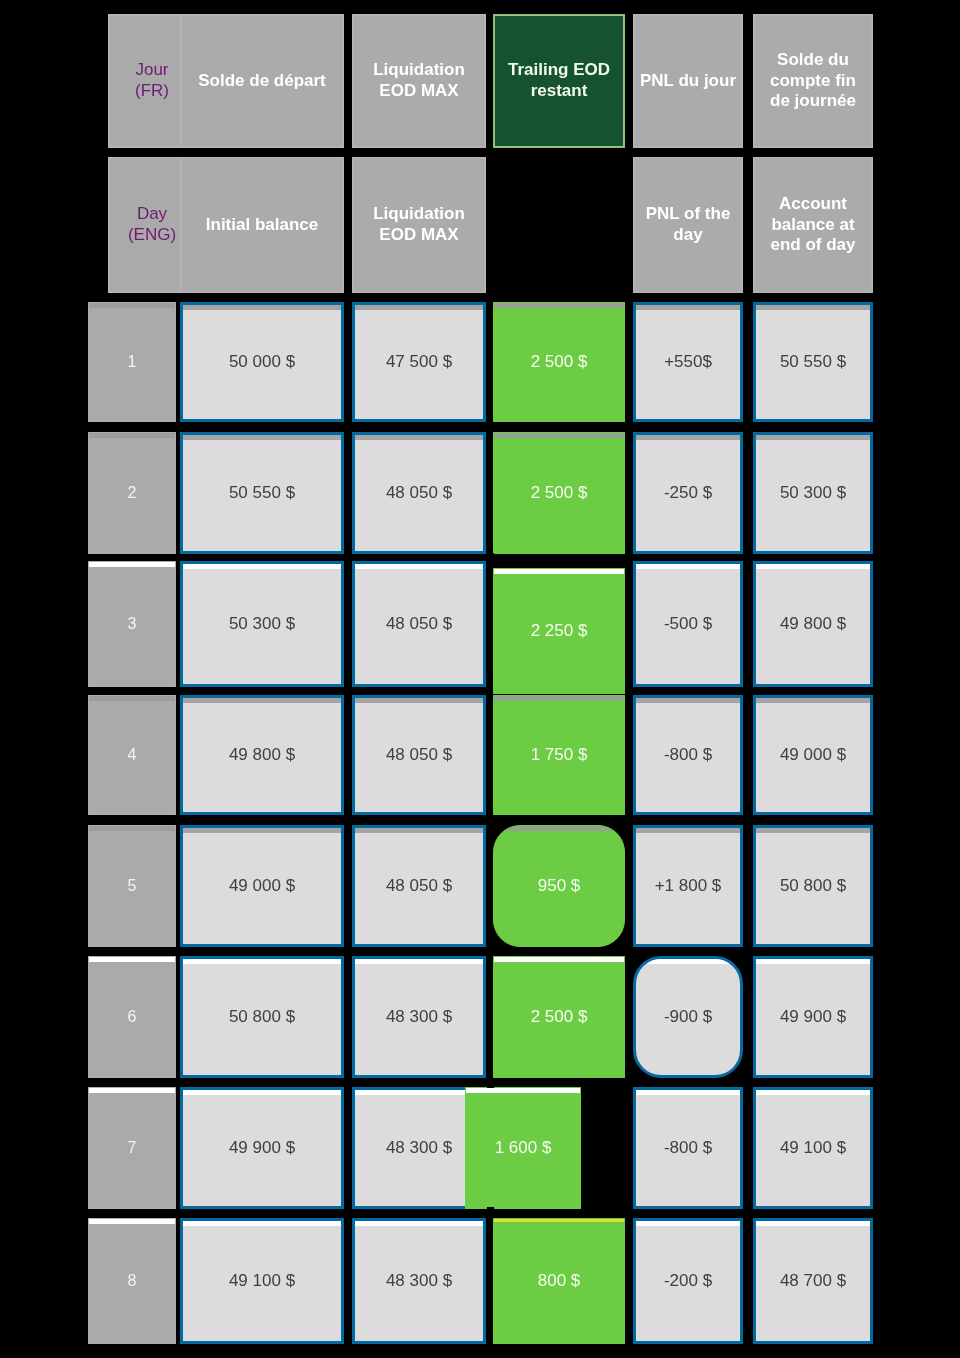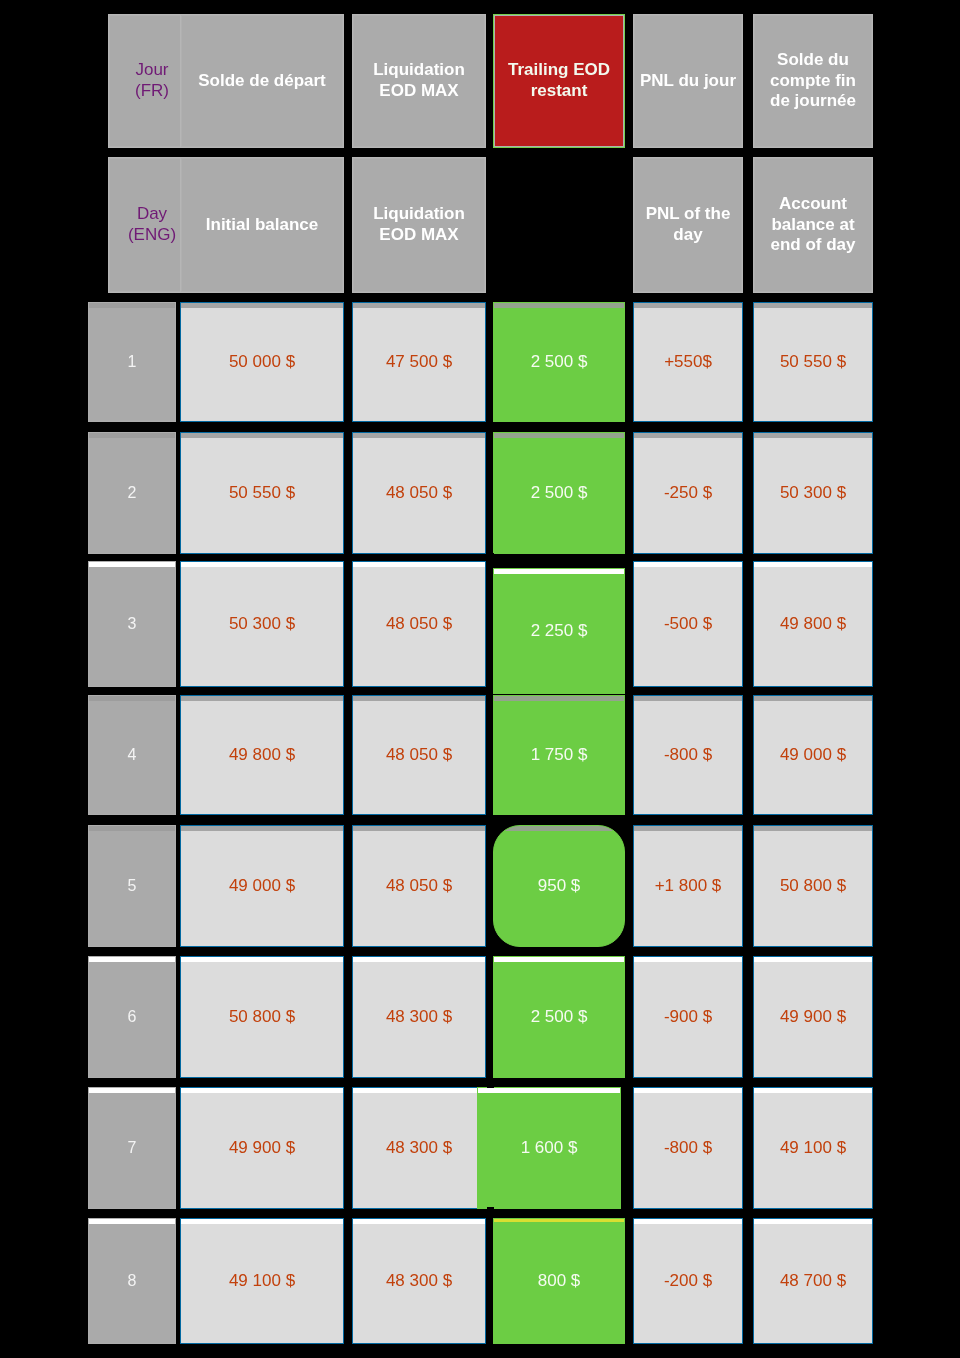--- a/index.html
+++ b/index.html
@@ -35,31 +35,31 @@
     box-shadow: inset 0 0 0 1px #b0b0b0;
   }
   .hdr.day {
     font-weight: normal;
     font-size: 17px;
     color: #701a75;
     background: #aaaaaa;
     margin-left: 20px;
   }
   .hdr.green {
-    background: #b91c1c;
+    background: #14532d;
     color: #f3f9ee;
     border: 1px solid #74d14d;
   }
 
   
   .dat {
     background: #dcdcdc;
-    color: #c2410c;
+    color: #404040;
     font-size: 17px;
-    border: 1px solid #0369a1;
+    border: 3px solid #0369a1;
   }
   .dat.daynum {
     background: #aaaaaa;
     color: #f4f4f4;
     font-size: 16px;
     border: 1px solid #adadad;
   }
   .dat.green {
     background: #6ccd44;
     color: #f6fbf2;
@@ -255,41 +255,41 @@
       <div class="shade-top white"></div>
     </div>
     <div class="cell dat" style="left: 352px; top: 956px; width: 134px; height: 122px;">
       <span class="txt">48 300 $</span>
       <div class="shade-top white"></div>
     </div>
     <div class="cell dat green" style="left: 493px; top: 956px; width: 132px; height: 122px;">
       <span class="txt">2 500 $</span>
       <div class="shade-top white"></div>
     </div>
-    <div class="cell dat" style="left: 633px; top: 956px; width: 110px; height: 122px;">
+    <div class="cell dat" style="left: 633px; top: 956px; width: 110px; height: 122px; border-radius: 28px;">
       <span class="txt">-900 $</span>
       <div class="shade-top white"></div>
     </div>
     <div class="cell dat" style="left: 753px; top: 956px; width: 120px; height: 122px;">
       <span class="txt">49 900 $</span>
       <div class="shade-top white"></div>
     </div>
     <div class="cell dat daynum" style="left: 88px; top: 1087px; width: 88px; height: 122px;">
       <span class="txt">7</span>
       <div class="shade-top white"></div>
     </div>
     <div class="cell dat" style="left: 180px; top: 1087px; width: 164px; height: 122px;">
       <span class="txt">49 900 $</span>
       <div class="shade-top white"></div>
     </div>
     <div class="cell dat" style="left: 352px; top: 1087px; width: 134px; height: 122px;">
       <span class="txt">48 300 $</span>
       <div class="shade-top white"></div>
     </div>
-    <div class="cell dat green" style="left: 477px; top: 1087px; width: 144px; height: 122px;">
+    <div class="cell dat green" style="left: 465px; top: 1087px; width: 116px; height: 122px;">
       <span class="txt">1 600 $</span>
       <div class="shade-top white"></div>
     </div>
     <div class="cell dat" style="left: 633px; top: 1087px; width: 110px; height: 122px;">
       <span class="txt">-800 $</span>
       <div class="shade-top white"></div>
     </div>
     <div class="cell dat" style="left: 753px; top: 1087px; width: 120px; height: 122px;">
       <span class="txt">49 100 $</span>
       <div class="shade-top white"></div>

